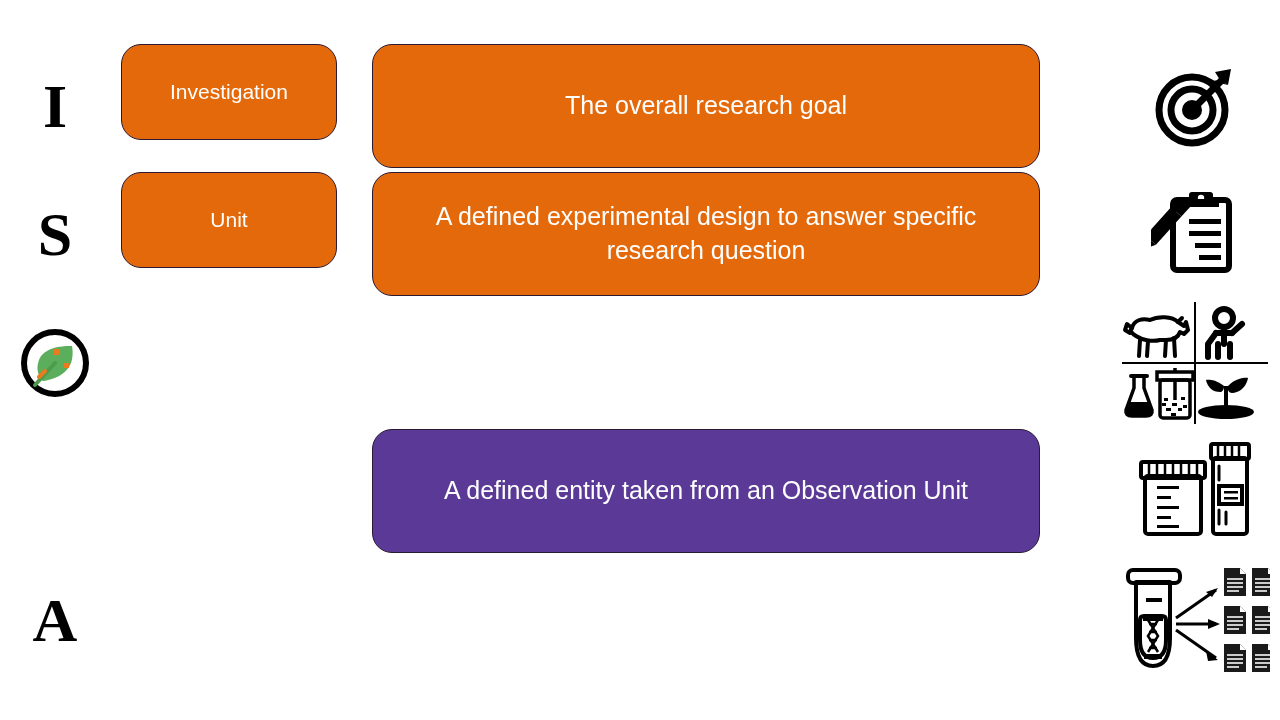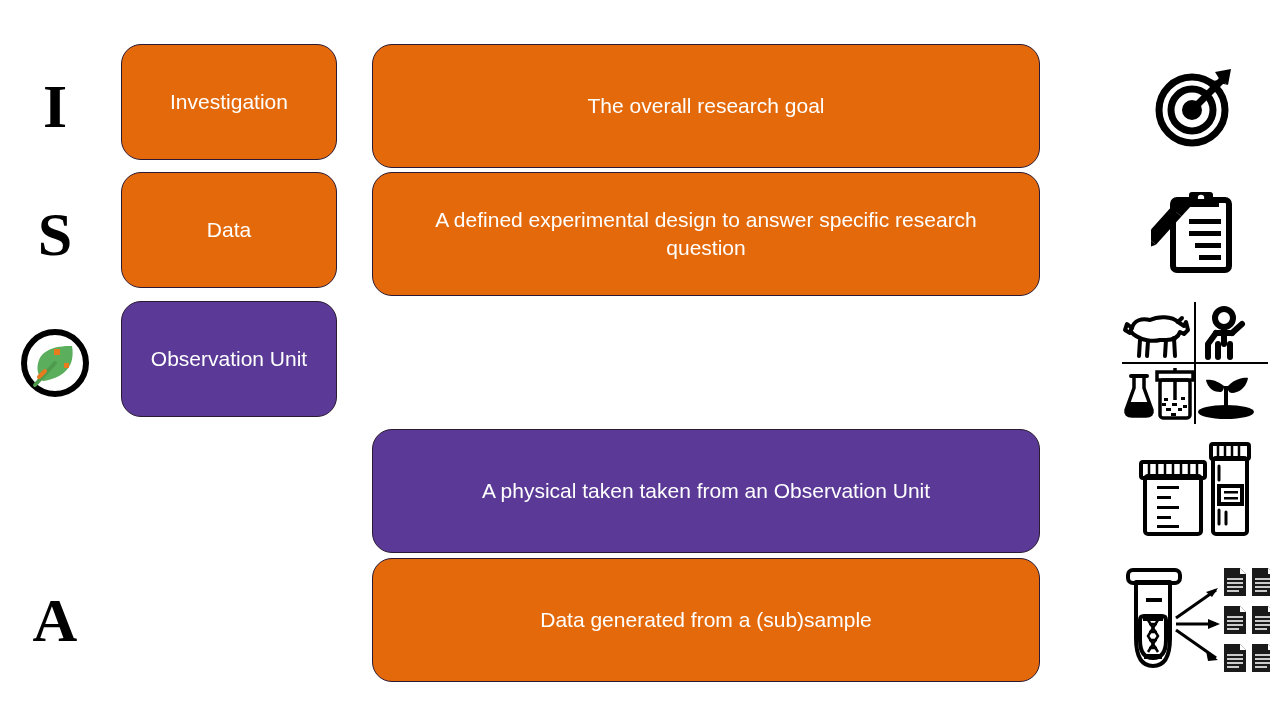--- a/index.html
+++ b/index.html
@@ -67,21 +67,21 @@
     height: 82px;
     display: block;
   }
 
   
   .label-box {
     position: absolute;
     left: 121px;
     top: 2px;
     width: 216px;
-    height: 116px;
+    height: 96px;
     border-radius: 20px;
     box-sizing: border-box;
     border: 1.5px solid #2b1a33;
     display: flex;
     align-items: center;
     justify-content: center;
     text-align: center;
     padding: 6px 8px;
   }
   .label-box .box-text {
@@ -102,21 +102,21 @@
     box-sizing: border-box;
     border: 1.5px solid #2b1a33;
     display: flex;
     align-items: center;
     justify-content: center;
     text-align: center;
     padding: 6px 28px;
   }
   .desc-box .box-text {
     color: #ffffff;
-    font-size: 21px;
+    font-size: 25px;
     line-height: 1.35;
     font-family: "Liberation Sans", sans-serif;
   }
 
   .fill-orange { background: #E4690B; }
   .fill-purple { background: #5B3A97; }
 
   
   .icon-cell {
     position: absolute;
@@ -161,21 +161,21 @@
       </svg>
     </div>
   </div>
 
   <div class="row row-1">
     <div class="marker-cell">
       <span class="marker-letter">S</span>
     </div>
 
     <div class="label-box fill-orange">
-      <span class="box-text">Data</span>
+      <span class="box-text">Unit</span>
     </div>
 
     <div class="desc-box fill-orange">
       <span class="box-text">A defined experimental design to answer specific research question</span>
     </div>
 
     <div class="icon-cell">
       <svg width="88" height="92" viewBox="0 0 88 92" aria-hidden="true">
 
         <rect x="22" y="12" width="56" height="70" rx="4" fill="#ffffff" stroke="#000000" stroke-width="6"></rect>
@@ -205,23 +205,20 @@
       <svg class="leaf-logo" viewBox="0 0 72 72" aria-hidden="true">
         <circle cx="36" cy="36" r="31" fill="#ffffff" stroke="#000000" stroke-width="6"></circle>
         <path d="M53 19 C53 19 26 17 20 33 C15 46 24 54 24 54 C24 54 46 52 52 36 C55 28 53 19 53 19 Z" fill="#5BAE5B"></path>
         <path d="M16 58 L36 36" stroke="#4E9B4E" stroke-width="4" stroke-linecap="round" fill="none"></path>
         <rect x="35" y="22" width="6" height="6" fill="#E87B1E"></rect>
         <rect x="45" y="36" width="5" height="5" fill="#E87B1E"></rect>
         <path d="M20 50 L26 44" stroke="#E87B1E" stroke-width="4" stroke-linecap="round" fill="none"></path>
       </svg>
     </div>
 
-    <div class="label-box fill-purple">
-      <span class="box-text">Observation Unit</span>
-    </div>
 
 
     <div class="icon-cell">
       <svg width="150" height="126" viewBox="0 0 150 126" aria-hidden="true">
 
         <line x1="75" y1="2" x2="75" y2="124" stroke="#000000" stroke-width="2"></line>
         <line x1="2" y1="63" x2="148" y2="63" stroke="#000000" stroke-width="2"></line>
 
         <g fill="none" stroke="#000000" stroke-width="4" stroke-linejoin="round" stroke-linecap="round">
           <path d="M12 28 C14 20 22 18 30 20 C38 16 52 16 58 22 L64 26 L66 22 L68 30 L64 34 L60 32
@@ -273,21 +270,21 @@
           <ellipse cx="106" cy="112" rx="28" ry="7"></ellipse>
         </g>
       </svg>
     </div>
   </div>
 
   <div class="row row-3">
 
 
     <div class="desc-box fill-purple">
-      <span class="box-text">A physical taken taken from an Observation Unit</span>
+      <span class="box-text">A defined entity taken from an Observation Unit</span>
     </div>
 
     <div class="icon-cell">
       <svg width="120" height="106" viewBox="0 0 120 106" aria-hidden="true">
 
         <g fill="none" stroke="#000000" stroke-width="4">
           <rect x="10" y="38" width="56" height="58" rx="3"></rect>
           <rect x="6" y="24" width="64" height="16" rx="2"></rect>
         </g>
         <g stroke="#000000" stroke-width="2.5">
@@ -330,23 +327,20 @@
       </svg>
     </div>
   </div>
 
   <div class="row row-4">
     <div class="marker-cell">
       <span class="marker-letter">A</span>
     </div>
 
 
-    <div class="desc-box fill-orange">
-      <span class="box-text">Data generated from a (sub)sample</span>
-    </div>
 
     <div class="icon-cell">
       <svg width="150" height="116" viewBox="0 0 150 116" aria-hidden="true">
 
         <g fill="none" stroke="#000000" stroke-width="4" stroke-linejoin="round">
           <path d="M16 20 L16 76 Q16 104 33 104 Q50 104 50 76 L50 20 Z"></path>
           <rect x="8" y="8" width="52" height="13" rx="5"></rect>
           <path d="M20 58 Q20 54 24 54 L42 54 Q46 54 46 58 L46 78 Q46 96 33 96 Q20 96 20 78 Z"></path>
         </g>
         <rect x="26" y="36" width="16" height="4" fill="#000000"></rect>

